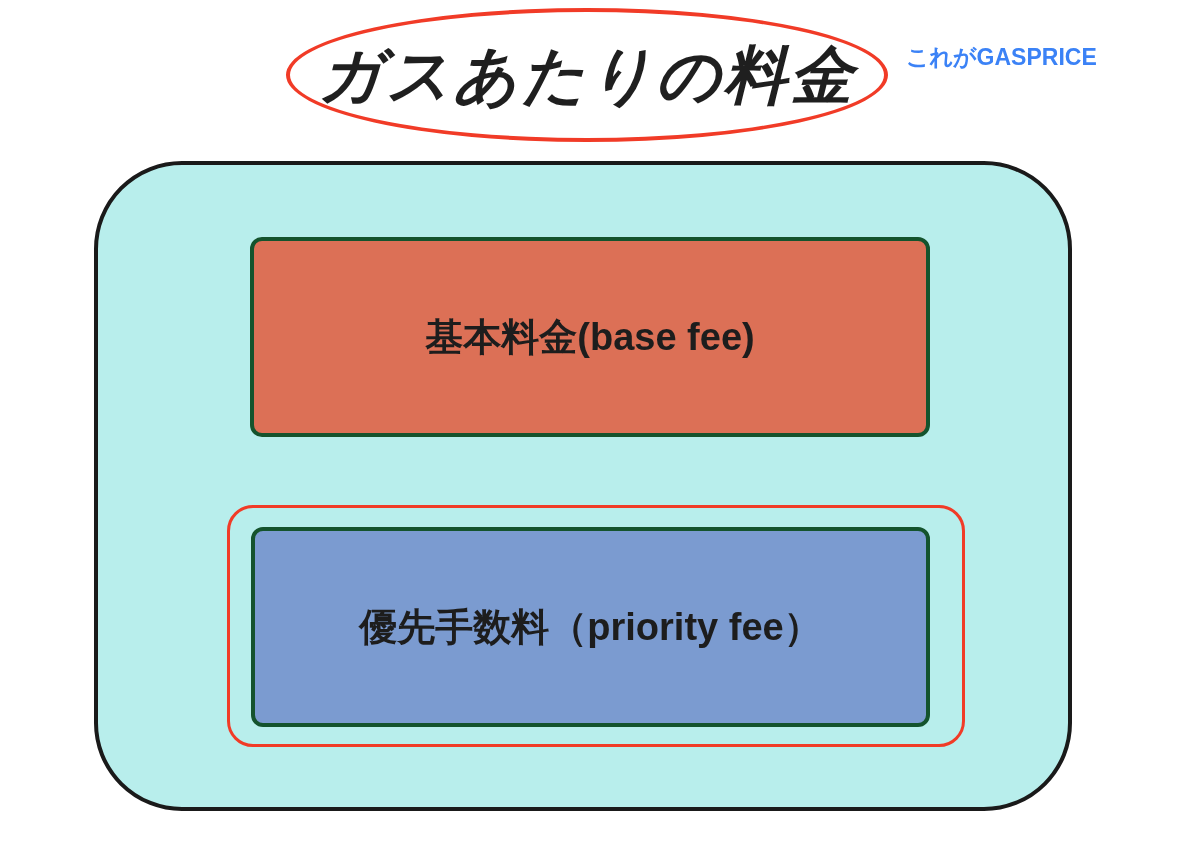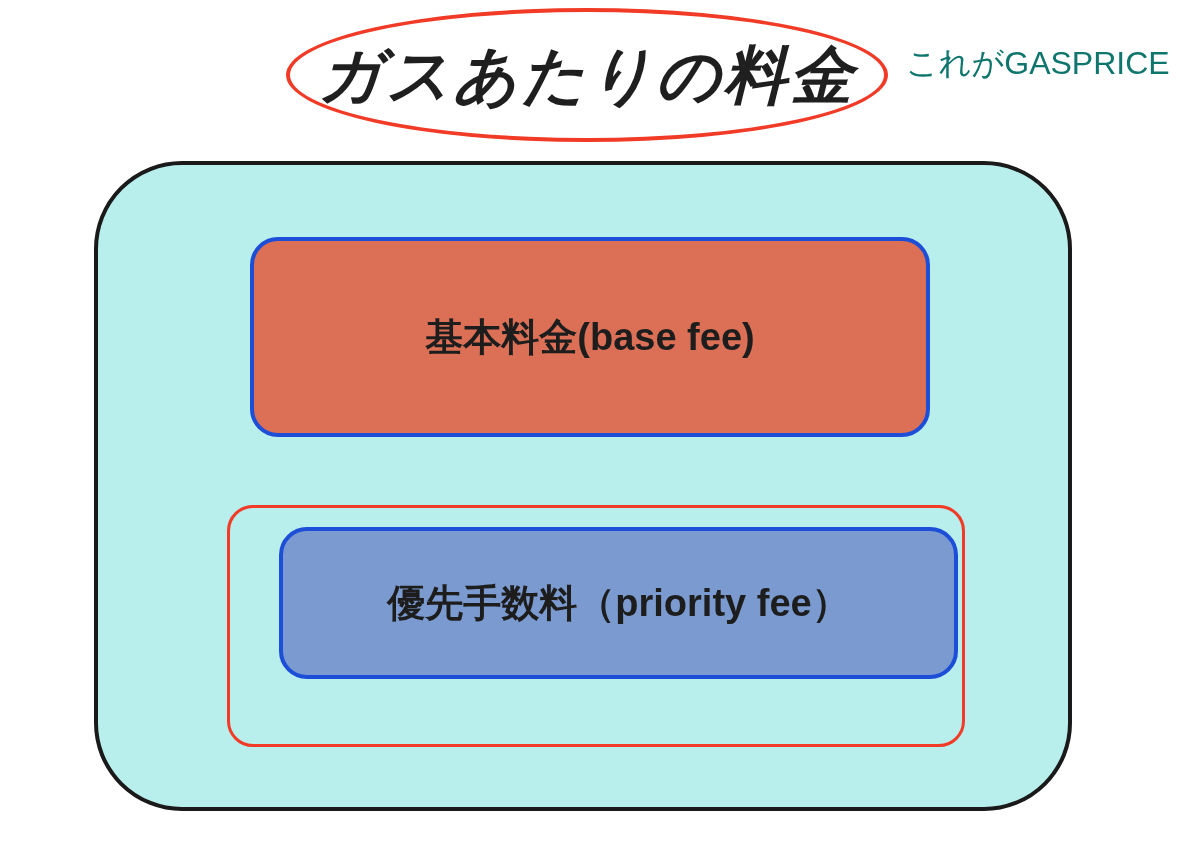--- a/index.html
+++ b/index.html
@@ -36,63 +36,62 @@
     font-weight: bold;
     color: #1f1f1f;
     letter-spacing: 3px;
     white-space: nowrap;
     line-height: 1;
   }
   .gasprice-label {
     position: absolute;
     left: 906px;
     top: 42px;
-    font-size: 32px;
-    font-weight: normal;
-    color: #0f766e;
+    font-size: 23px;
+    font-weight: bold;
+    color: #3b82f6;
     white-space: nowrap;
   }
 
   
   .gas-container {
     position: absolute;
     left: 94px;
     top: 161px;
     width: 978px;
     height: 650px;
     background: #b8eeec;
     border: 4px solid #1a1a1a;
     border-radius: 88px;
     box-sizing: border-box;
   }
 
   
   .fee-box {
     position: absolute;
-    border: 4px solid #1d4ed8;
-    border-radius: 28px;
+    border: 4px solid #14532d;
+    border-radius: 12px;
     box-sizing: border-box;
     display: flex;
     align-items: center;
     justify-content: center;
   }
   .base-fee-box {
     left: 250px;
     top: 237px;
     width: 680px;
     height: 200px;
     background: #dc7056;
   }
   .priority-fee-box {
     left: 251px;
     top: 527px;
     width: 679px;
-    height: 152px;
+    height: 200px;
     background: #7b9bd0;
-    margin-left: 28px;
   }
   .fee-label {
     font-size: 38px;
     font-weight: bold;
     color: #1d1d1d;
     white-space: nowrap;
     line-height: 1;
   }
 
   

